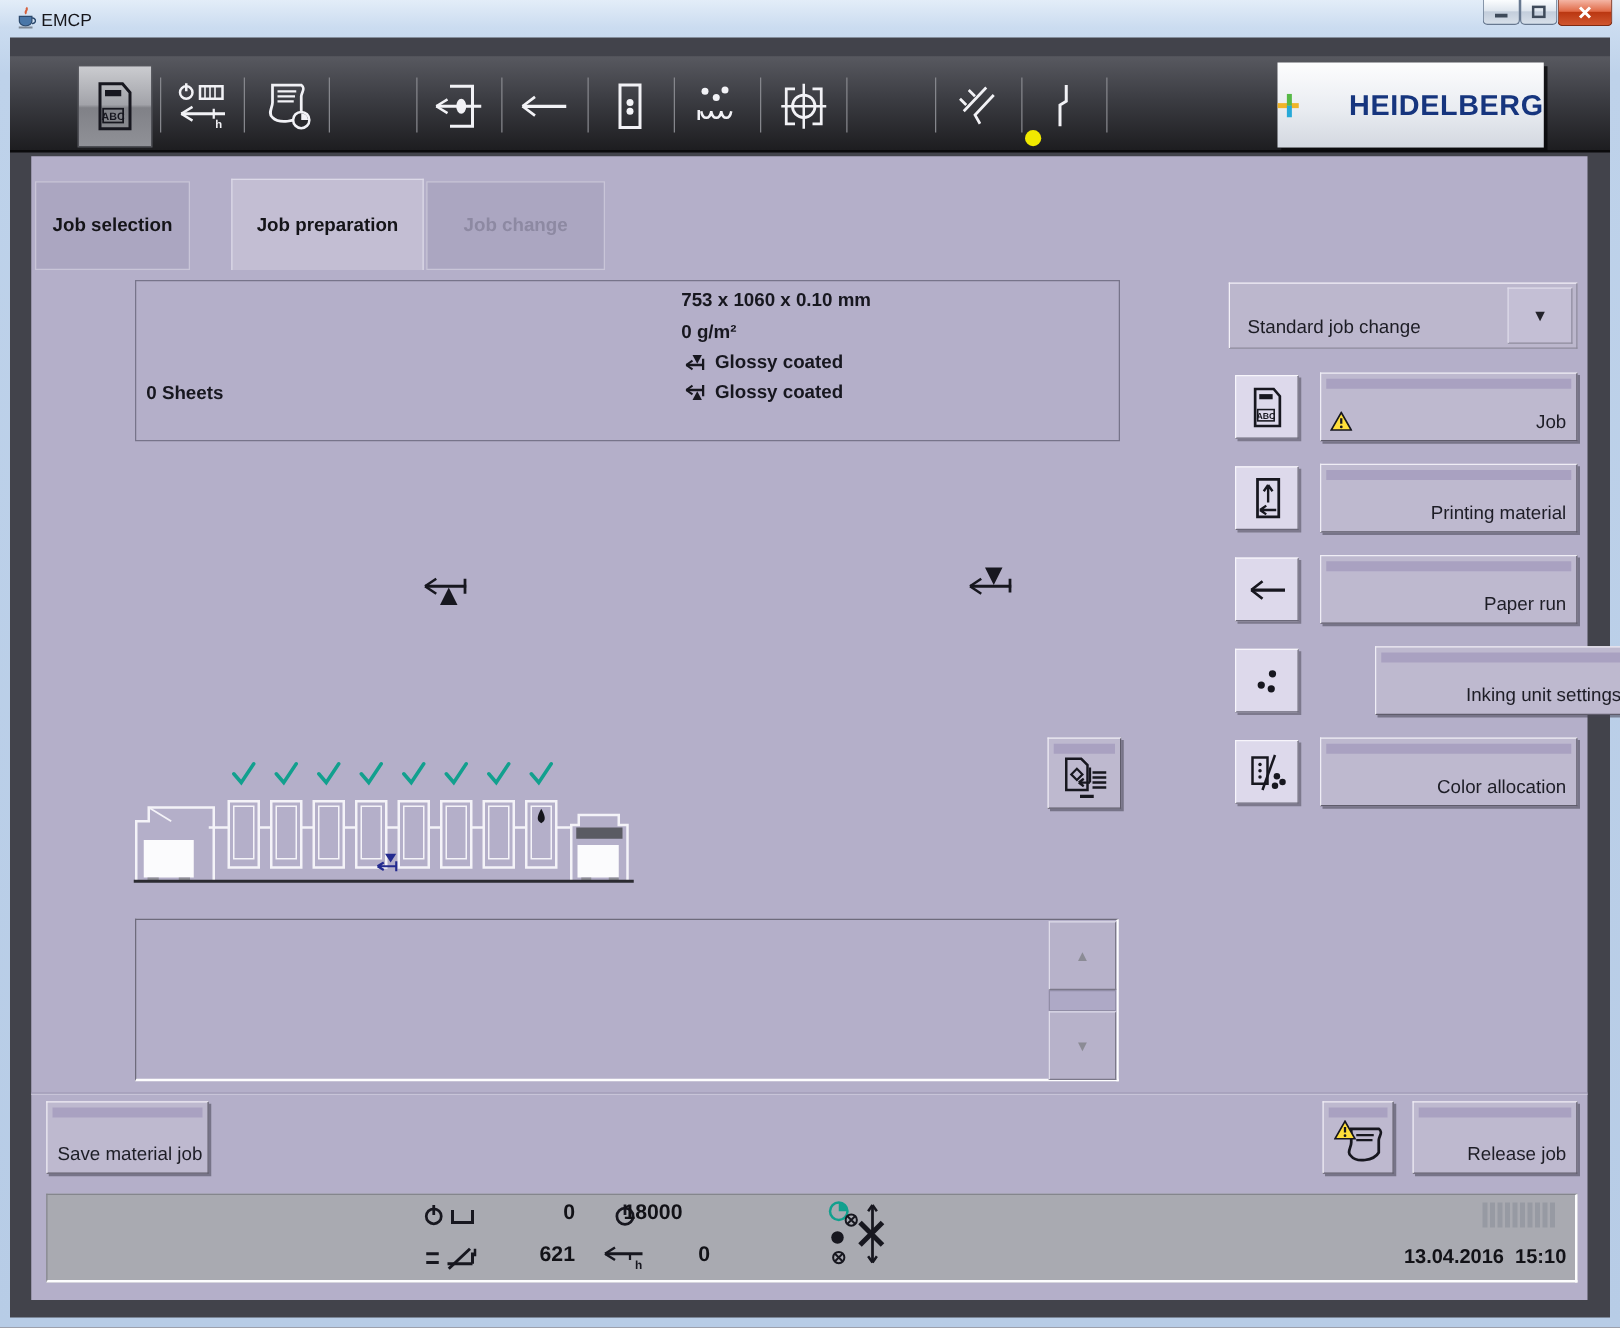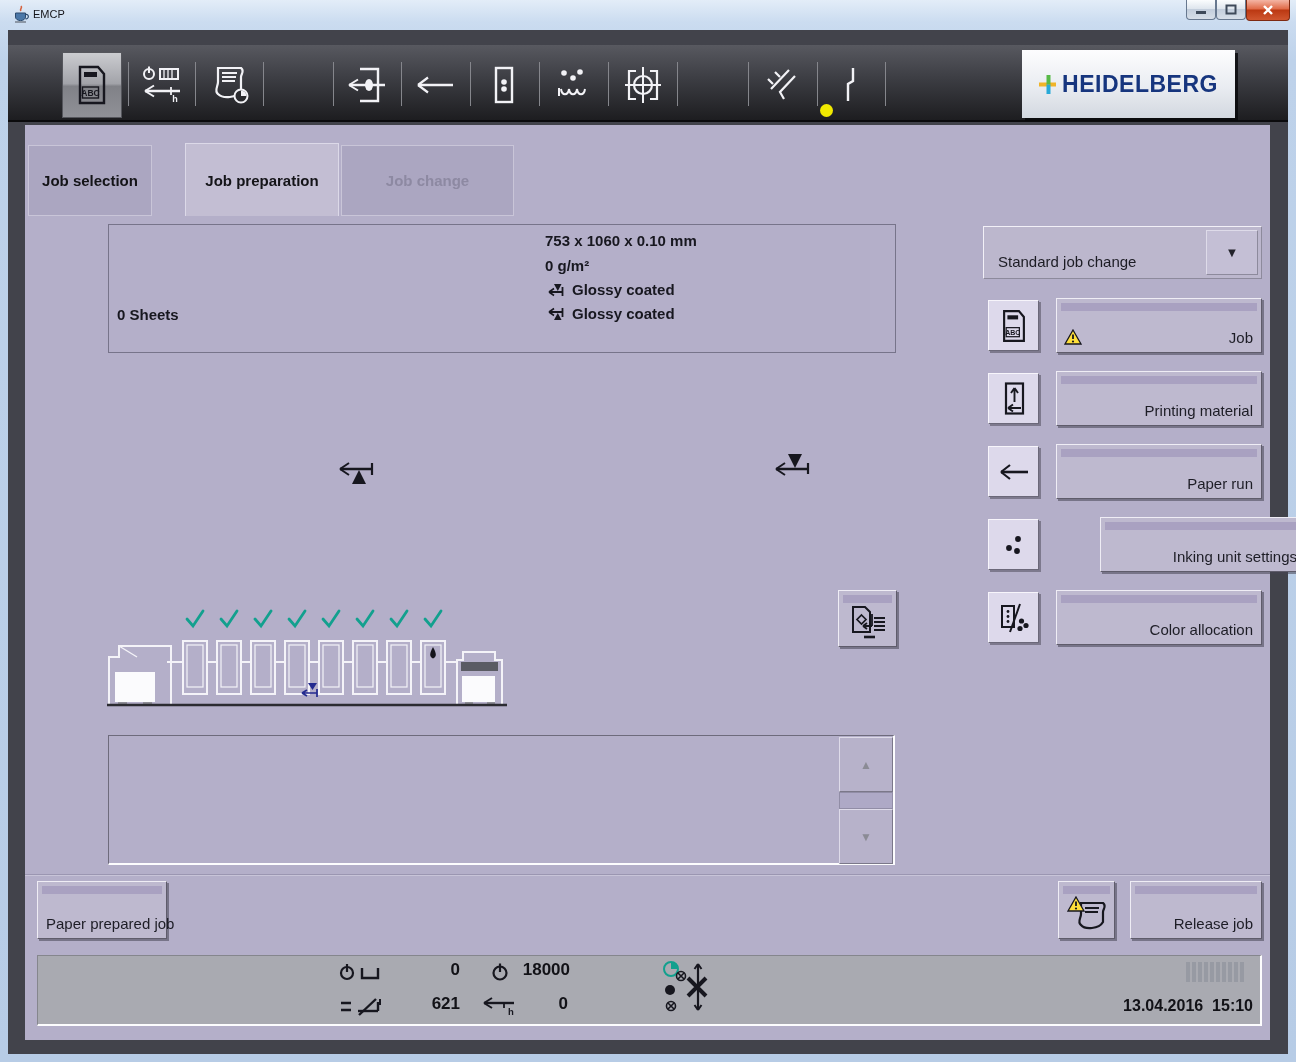--- a/index.html
+++ b/index.html
@@ -1,35 +1,35 @@
 <!DOCTYPE html>
 <html><head>
 <meta charset="utf-8">
 <style>
   html,body{margin:0;padding:0;background:#888;}
   #stage{position:relative;width:1296px;height:1062px;overflow:hidden;
     background:linear-gradient(180deg,#e3edf8 0%,#cbdcf0 22px,#bed2ea 60px,#b7cce6 100%);
     font-family:"Liberation Sans",sans-serif;-webkit-font-smoothing:antialiased;}
   .abs{position:absolute;}
   
-  .win-title{position:absolute;left:33px;top:8px;font-size:11px;color:#15151a;}
+  .win-title{position:absolute;left:33px;top:8px;font-size:14px;color:#15151a;}
   .win-btn{position:absolute;top:0;height:20px;border:1px solid #67788f;border-top:none;
     border-radius:0 0 4px 4px;box-sizing:border-box;display:flex;align-items:center;justify-content:center;
     background:linear-gradient(180deg,#fbfdfe 0%,#dfe6ee 45%,#c3cedc 50%,#d7dfe9 100%);}
   .win-btn.close{background:linear-gradient(180deg,#f4b5a4 0%,#e06a47 45%,#bb3812 50%,#d0562f 100%);border-color:#7e2a12;}
   
   .content-bg{position:absolute;left:8px;top:30px;width:1280px;height:1024px;background:#42434b;}
   .toolbar{position:absolute;left:8px;top:45px;width:1280px;height:77px;
     background:linear-gradient(180deg,#585960 0%,#3c3d43 45%,#1d1d20 100%);border-bottom:2px solid #0b0b0d;box-sizing:border-box;}
   .tb-sep{position:absolute;top:62px;width:1px;height:44px;background:#85868c;}
   .tb-btn{position:absolute;top:52px;height:66px;display:flex;align-items:center;justify-content:center;}
   .tb-sel{background:linear-gradient(180deg,#cbccd0 0%,#a2a3a9 48%,#808187 52%,#909197 100%);border:1px solid #55565c;box-sizing:border-box;}
   .logo{position:absolute;left:1022px;top:50px;width:213px;height:68px;
     background:linear-gradient(180deg,#fdfdfe 0%,#e9ecf1 55%,#d3d8e0 100%);
-    box-shadow:3px 3px 0 rgba(8,8,10,.8);display:flex;align-items:center;justify-content:center;gap:4px;}
+    box-shadow:3px 3px 0 rgba(8,8,10,.8);display:flex;align-items:center;justify-content:space-between;gap:4px;}
   .logo-text{font-size:23px;font-weight:bold;color:#16357e;letter-spacing:.5px;}
   
   .panel{position:absolute;left:25px;top:125px;width:1245px;height:915px;background:#b4afc9;}
   .tab{position:absolute;display:flex;align-items:center;justify-content:center;
     font-size:15px;font-weight:bold;color:#141418;box-sizing:border-box;}
   .tab-off{top:145px;height:71px;background:#aba6c1;border:1px solid #c9c5d8;}
   .tab-on{top:143px;height:73px;background:#c3bed3;border:1px solid #dcd9e8;border-bottom:none;text-align:center;}
   .tab-dis{color:#8d89a2;}
   .infobox{position:absolute;left:108px;top:224px;width:788px;height:129px;border:1px solid #77748a;box-sizing:border-box;}
   .inforow{position:absolute;display:flex;align-items:center;gap:7px;font-size:15px;font-weight:bold;color:#17171f;white-space:nowrap;}
@@ -224,21 +224,21 @@
   </div>
 
   <div class="panel"></div>
 
   <div class="tab tab-off" style="left:28px;width:124px;">
     <span>Job selection</span>
   </div>
   <div class="tab tab-on" style="left:185px;width:154px;">
     <span>Job preparation</span>
   </div>
-  <div class="tab tab-off tab-dis" style="left:341px;width:173px;">
+  <div class="tab tab-off tab-dis" style="left:341px;width:143px;">
     <span>Job change</span>
   </div>
 
   <div class="infobox"></div>
   <div class="inforow" style="left:117px;top:306px;">
     <span>0 Sheets</span>
   </div>
   <div class="inforow" style="left:545px;top:232px;">
     <span>753 x 1060 x 0.10 mm</span>
   </div>
@@ -446,21 +446,21 @@
   <div class="abs" style="left:839px;top:792px;width:54px;height:17px;background:#aea9c6;border:1px solid #918da6;box-sizing:border-box;"></div>
   <div class="sbtn" style="left:839px;top:809px;">
     <span>▼</span>
   </div>
 
   <div class="divline"></div>
   <div class="divline2"></div>
 
   <div class="bigbtn" style="left:37px;top:881px;width:130px;height:58px;">
     <div class="strip"></div>
-    <span class="lbl lbl-left">Paper prepared job</span>
+    <span class="lbl lbl-left">Save material job</span>
   </div>
 
   <div class="bigbtn" style="left:1058px;top:881px;width:57px;height:58px;">
     <div class="strip"></div>
     <svg class="abs" style="left:8px;top:14px" width="42" height="38" viewBox="0 0 42 38">
       <g stroke="#17171f" stroke-width="2.2" fill="none">
         <path d="M14 7 H36 C40 10 36 13 36 16 V26 C32 33 18 34 14 29 C10 26 14 22 14 18 Z"></path>
         <path d="M18 12 H32 M18 16 H31" stroke-width="1.8"></path>
       </g>
       <polygon points="9,1 17,15 1,15" fill="#ffdf3a" stroke="#17171f" stroke-width="1.3"></polygon>
@@ -484,21 +484,21 @@
     </g>
   </svg>
   <span class="snum" style="left:400px;top:960px;width:60px;">0</span>
 
   <svg class="abs" style="left:490px;top:961px" width="20" height="22" viewBox="0 0 20 22">
     <g stroke="#17171f" stroke-width="2.2" fill="none">
         <circle cx="10" cy="12" r="6.5"></circle>
         <path d="M10 2.5 V11"></path>
       </g>
   </svg>
-  <span class="snum" style="left:505px;top:960px;width:65px;">18000</span>
+  <span class="snum" style="left:481px;top:960px;width:65px;">18000</span>
 
   <svg class="abs" style="left:338px;top:995px" width="46" height="24" viewBox="0 0 46 24">
     <g stroke="#17171f" stroke-width="2.4" fill="none">
       <path d="M3 8 H13 M3 15 H13"></path>
       <path d="M20 16 H40"></path>
       <path d="M21 20 L38 4"></path>
       <path d="M40 7 V16"></path>
       <path d="M42 4 V10" stroke-width="2"></path>
     </g>
   </svg>

